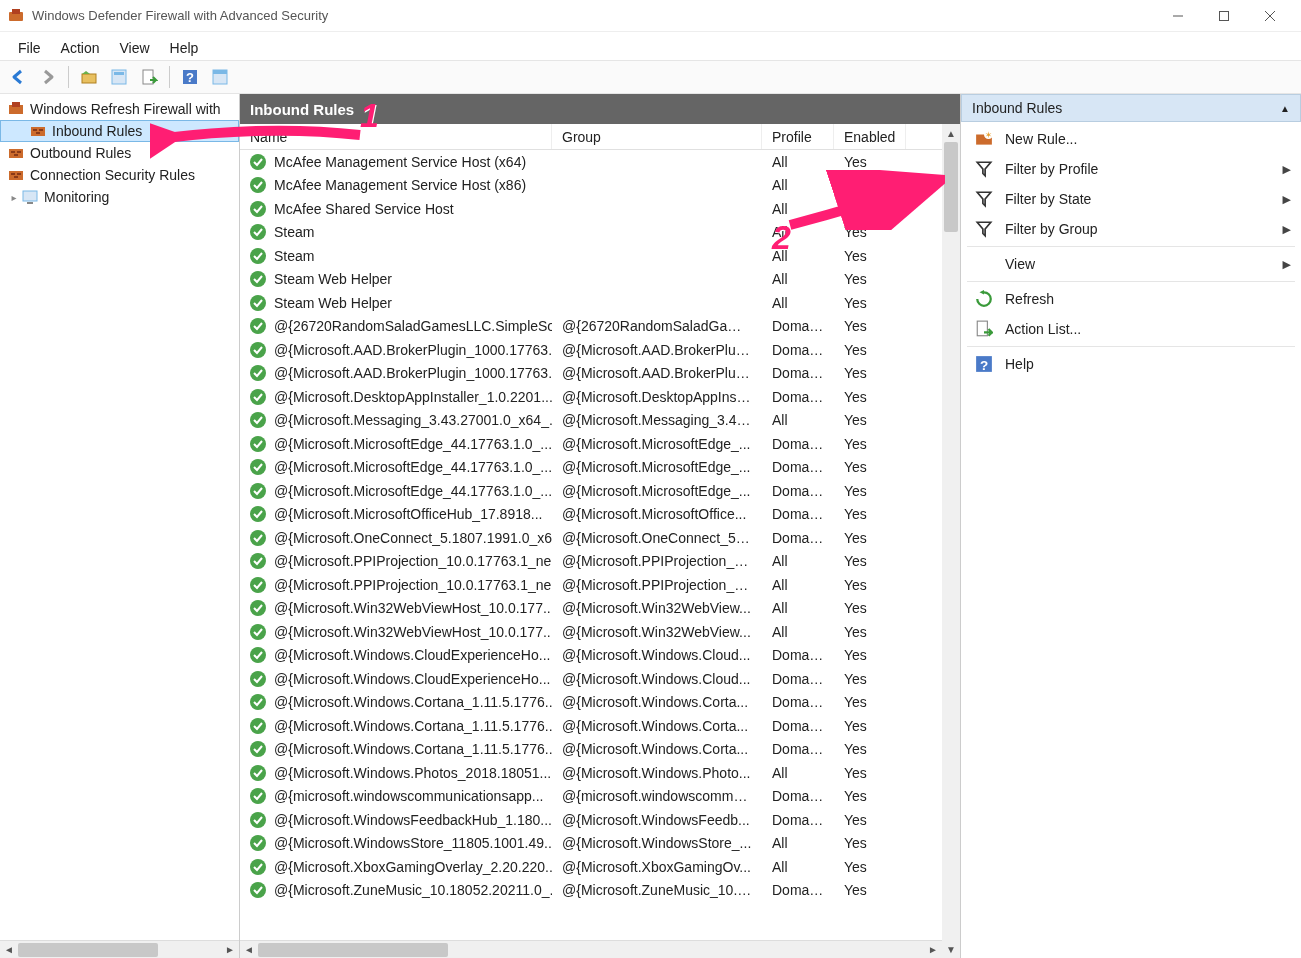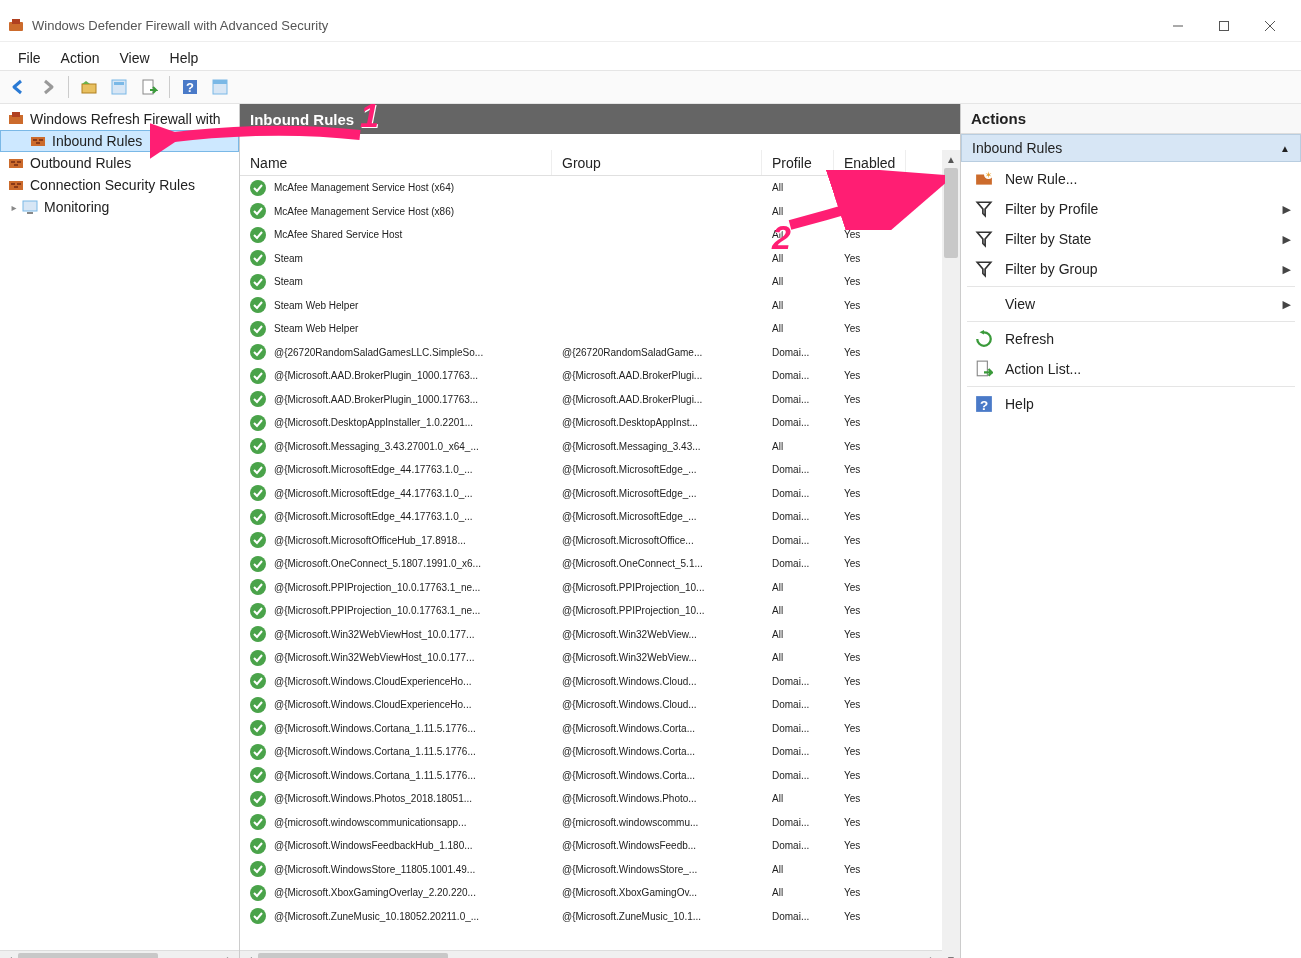--- a/index.html
+++ b/index.html
@@ -1,17 +1,17 @@
 <!DOCTYPE html>
 <html><head>
 <meta charset="utf-8">
 <style>
   * { box-sizing: border-box; margin:0; padding:0; }
   body { font-family: "Segoe UI", Tahoma, sans-serif; font-size: 13px; color:#222; background:#fff; width:1301px; height:958px; overflow:hidden; position:relative; }
-  .titlebar { height:32px; display:flex; align-items:center; padding:0 8px; border-bottom:1px solid #eee; font-size:13px; color:#555;margin-top:10px; }
+  .titlebar { height:32px; display:flex; align-items:center; padding:0 8px; border-bottom:1px solid #eee; font-size:13px; color:#555; }
   .titlebar .ico { width:16px; height:16px; margin-right:8px; }
   .titlebar .spacer { flex:1; }
   .winbtn { width:46px; height:28px; display:flex; align-items:center; justify-content:center; color:#555; }
   .winbtn svg { width:10px; height:10px; }
   .menubar { height:28px; display:flex; align-items:flex-end; padding:0 8px; font-size:14px; }
   .menubar .menu { padding:4px 10px; cursor:default; }
   .toolbar { height:34px; display:flex; align-items:center; padding:0 4px; border-top:1px solid #e5e5e5; border-bottom:1px solid #e5e5e5; gap:2px; background:#fafafa; }
   .tbtn { width:28px; height:28px; display:flex; align-items:center; justify-content:center; border:1px solid transparent; }
   .tbtn svg { width:18px; height:18px; }
   .tsep { width:1px; height:22px; background:#ccc; margin:0 4px; }
@@ -32,21 +32,21 @@
   .mid-header { height:30px; background:#656565; color:#fff; display:flex; align-items:center; padding:0 10px; font-size:15px; font-weight:600; }
   .grid-head { height:26px; display:flex; align-items:stretch; border-bottom:1px solid #e0e0e0; font-size:14px; background:#fff; }
   .gh { display:flex; align-items:center; padding:0 10px; border-right:1px solid #eee; }
   .gh.name{ width:312px;} .gh.group{ width:210px;} .gh.profile{ width:72px;} .gh.enabled{ width:72px;}
   .vscroll { width:18px; background:#f0f0f0; display:flex; flex-direction:column; }
   .vscroll .arr { height:18px; display:flex; align-items:center; justify-content:center; font-size:10px; color:#555; }
   .vscroll .vtrack { flex:1; position:relative; }
   .vscroll .vthumb { position:absolute; top:0; left:2px; width:14px; height:90px; background:#c8c8c8; border-radius:2px; }
   .grid-body { flex:1; overflow:hidden; display:flex; }
   .rows { flex:1; overflow:hidden; }
-  .row { display:flex; align-items:center; height:23.5px; font-size:10px; white-space:nowrap; }
+  .row { display:flex; align-items:center; height:23.5px; font-size:14px; white-space:nowrap; }
   .row .cell { overflow:hidden; text-overflow:ellipsis; padding:0 10px; }
   .row .cell.name{ width:312px; display:flex; align-items:center;} 
   .row .cell.group{ width:210px;} 
   .row .cell.profile{ width:72px;} 
   .row .cell.enabled{ width:72px;}
   .row .chk { width:16px; height:16px; border-radius:50%; background:#4aa34a; margin-right:8px; flex-shrink:0; display:flex; align-items:center; justify-content:center; }
   .row .chk svg { width:10px; height:10px; }
   .mid-hsb { height:18px; background:#f0f0f0; display:flex; align-items:center; border-top:1px solid #ddd; }
   .mid-hsb .arr { width:18px; height:18px; display:flex; align-items:center; justify-content:center; color:#555; font-size:10px; }
   .mid-hsb .track { flex:1; height:18px; position:relative; }
@@ -198,21 +198,21 @@
       <div class="arr">◄</div>
       <div class="track">
           <div class="thumb"></div>
         </div>
       <div class="arr">►</div>
     </div>
   </div>
 
   <div class="middle">
     <div class="mid-header">Inbound Rules</div>
-    <div style="display:flex; flex:1; min-height:0;margin-top:16px;">
+    <div style="display:flex; flex:1; min-height:0;">
       <div style="flex:1; display:flex; flex-direction:column; min-width:0;">
         <div class="grid-head">
           <div class="gh name">Name</div>
           <div class="gh group">Group</div>
           <div class="gh profile">Profile</div>
           <div class="gh enabled">Enabled</div>
         </div>
         <div class="grid-body">
           <div class="rows" id="rows">
               <div class="row">
@@ -645,21 +645,20 @@
         <div class="arr">▲</div>
         <div class="vtrack">
             <div class="vthumb"></div>
           </div>
         <div class="arr">▼</div>
       </div>
     </div>
   </div>
 
   <div class="actions">
-    <div class="actions-header">Actions</div>
     <div class="act-section">
       <span>Inbound Rules</span>
       <span class="up">▲</span>
     </div>
     <div class="act-list" id="act-list">
         <div class="act-item">
           <span class="aicon">
             <svg viewBox="0 0 16 16">
               <rect x="1" y="4" width="14" height="9" fill="#cc6b2c"></rect>
               <circle cx="12" cy="4" r="4" fill="#fff"></circle>

